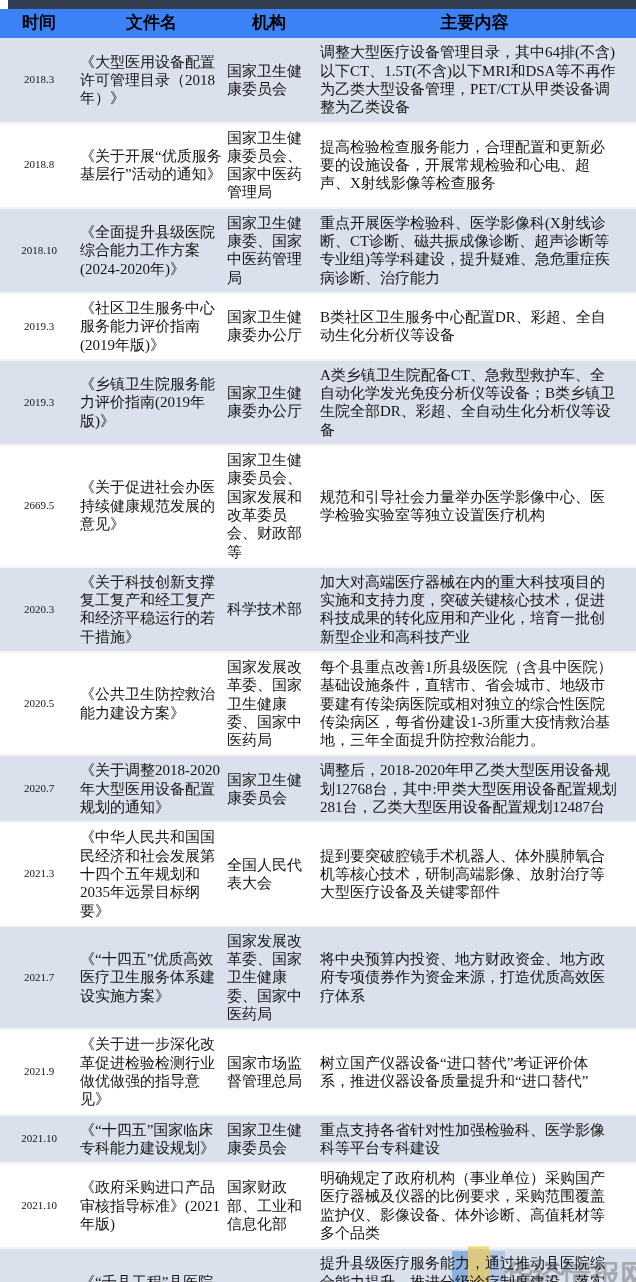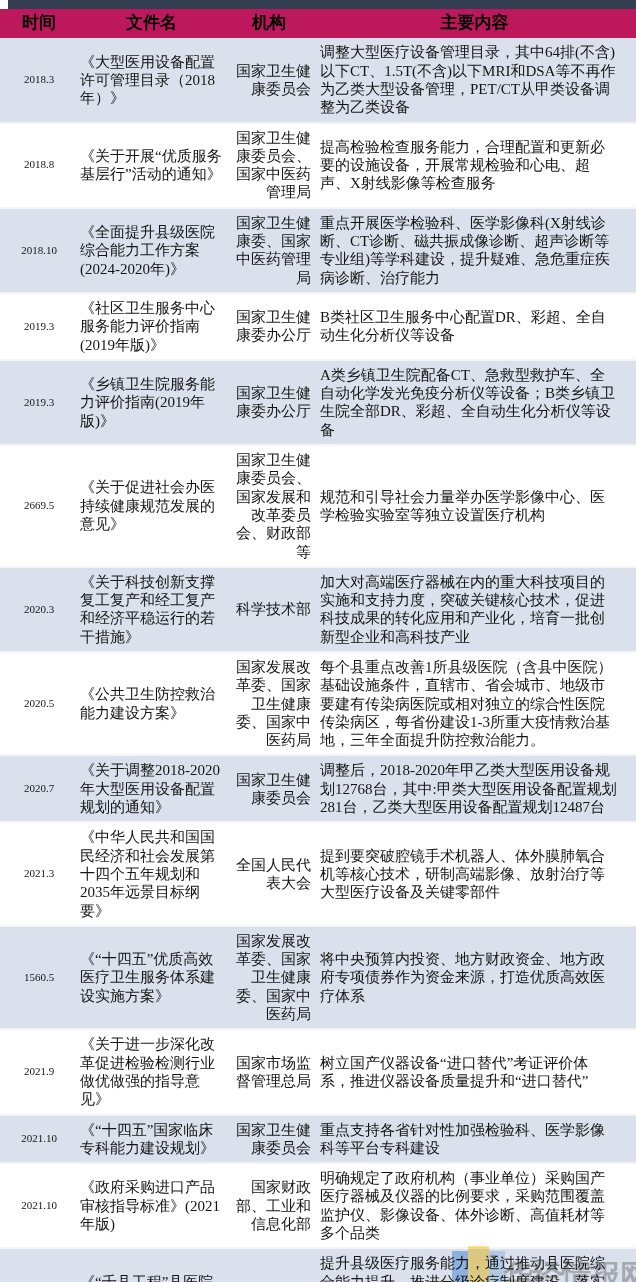--- a/index.html
+++ b/index.html
@@ -16,33 +16,33 @@
   table.policy{
     width:636px; border-collapse:collapse; table-layout:fixed;
     margin-top:9px;
   }
   col.c-time{width:78px;}
   col.c-doc{width:147px;}
   col.c-org{width:88px;}
   col.c-content{width:323px;}
   thead th{
     font-size:17px; font-weight:bold; color:#000;
-    padding:4px 2px 5px 2px; text-align:center; background:#be185d;
+    padding:4px 2px 5px 2px; text-align:center; background:#3b82f6;
     line-height:1.2;
   }
   tbody td{
     font-size:15px; line-height:1.22; vertical-align:middle;
     padding:5px 2px;
   }
   tbody tr{border-bottom:2px solid #f2f4f8;}
   tbody tr:nth-child(odd) td{background:#dbe1ec;}
   tbody tr:nth-child(even) td{background:#ffffff;}
   td.time{ text-align:center; white-space:nowrap; font-size:11px;}
   td.doc{ }
-  td.org{ text-align:right;}
+  td.org{ text-align:left;}
   td.content{ text-align:left; padding-left:7px; padding-right:19px;}
   .watermark-layer{
     position:absolute; left:0; top:0; width:636px; height:1282px;
     pointer-events:none; mix-blend-mode:multiply;
   }
   .wm-stripe{position:absolute; opacity:0.75;}
   .wm-stripe.s1{left:452px; top:1251px; width:16px; height:31px; background:#85B5E8;}
   .wm-stripe.s2{left:468px; top:1246px; width:21px; height:36px; background:#FFD966;}
   .wm-stripe.s3{left:489px; top:1251px; width:16px; height:31px; background:#BFD9F2;}
   .wm-text{
@@ -127,21 +127,21 @@
     <td class="org">国家卫生健康委员会</td>
     <td class="content">调整后，2018-2020年甲乙类大型医用设备规划12768台，其中:甲类大型医用设备配置规划281台，乙类大型医用设备配置规划12487台</td>
   </tr>
       <tr>
     <td class="time">2021.3</td>
     <td class="doc">《中华人民共和国国民经济和社会发展第十四个五年规划和2035年远景目标纲要》</td>
     <td class="org">全国人民代表大会</td>
     <td class="content">提到要突破腔镜手术机器人、体外膜肺氧合机等核心技术，研制高端影像、放射治疗等大型医疗设备及关键零部件</td>
   </tr>
       <tr>
-    <td class="time">1560.5</td>
+    <td class="time">2021.7</td>
     <td class="doc">《“十四五”优质高效医疗卫生服务体系建设实施方案》</td>
     <td class="org">国家发展改革委、国家卫生健康委、国家中医药局</td>
     <td class="content">将中央预算内投资、地方财政资金、地方政府专项债券作为资金来源，打造优质高效医疗体系</td>
   </tr>
       <tr>
     <td class="time">2021.9</td>
     <td class="doc">《关于进一步深化改革促进检验检测行业做优做强的指导意见》</td>
     <td class="org">国家市场监督管理总局</td>
     <td class="content">树立国产仪器设备“进口替代”考证评价体系，推进仪器设备质量提升和“进口替代”</td>
   </tr>

